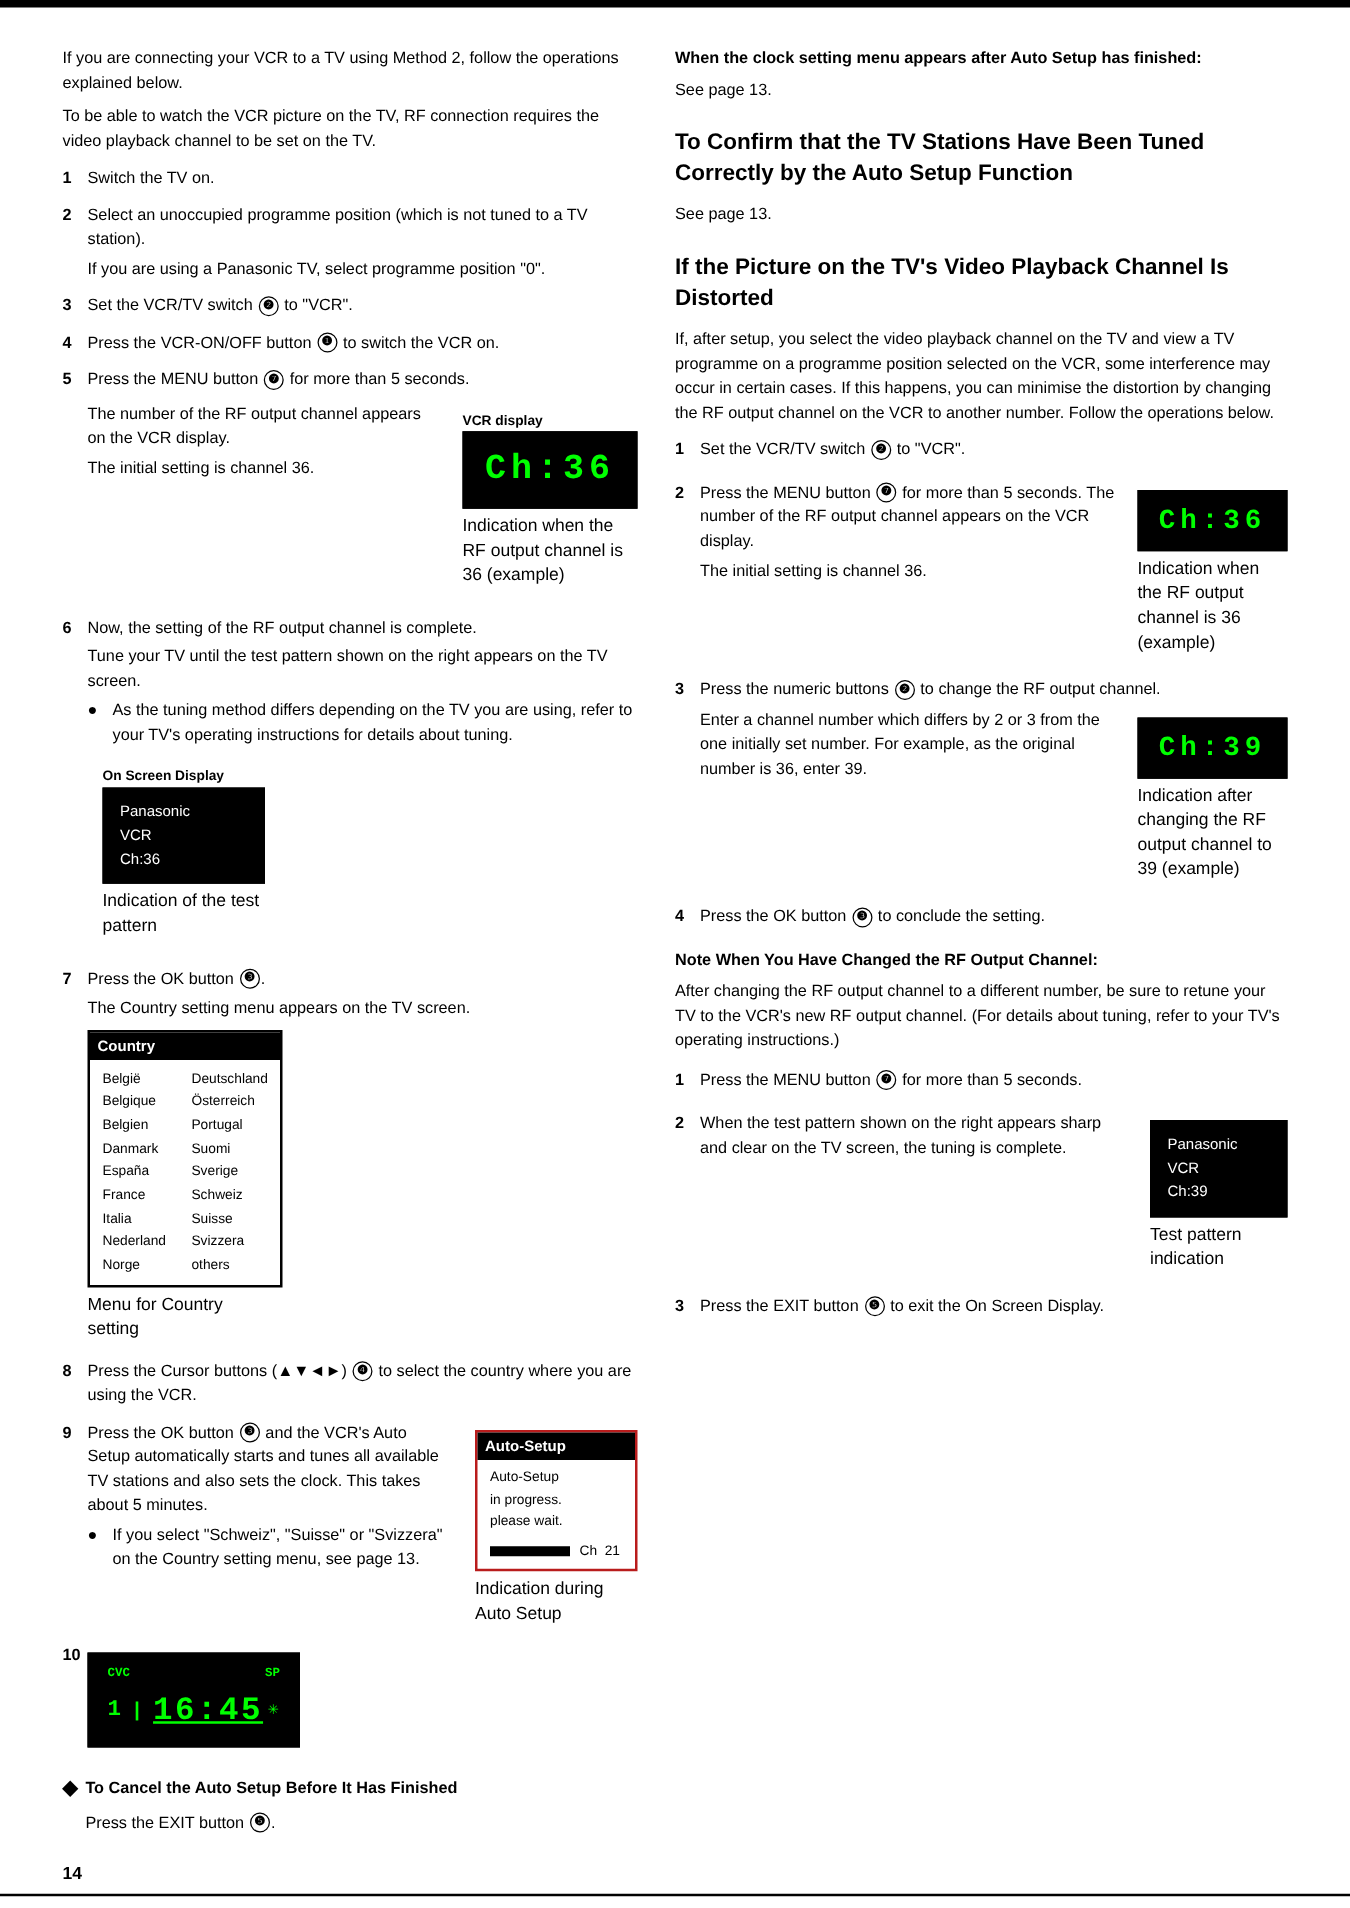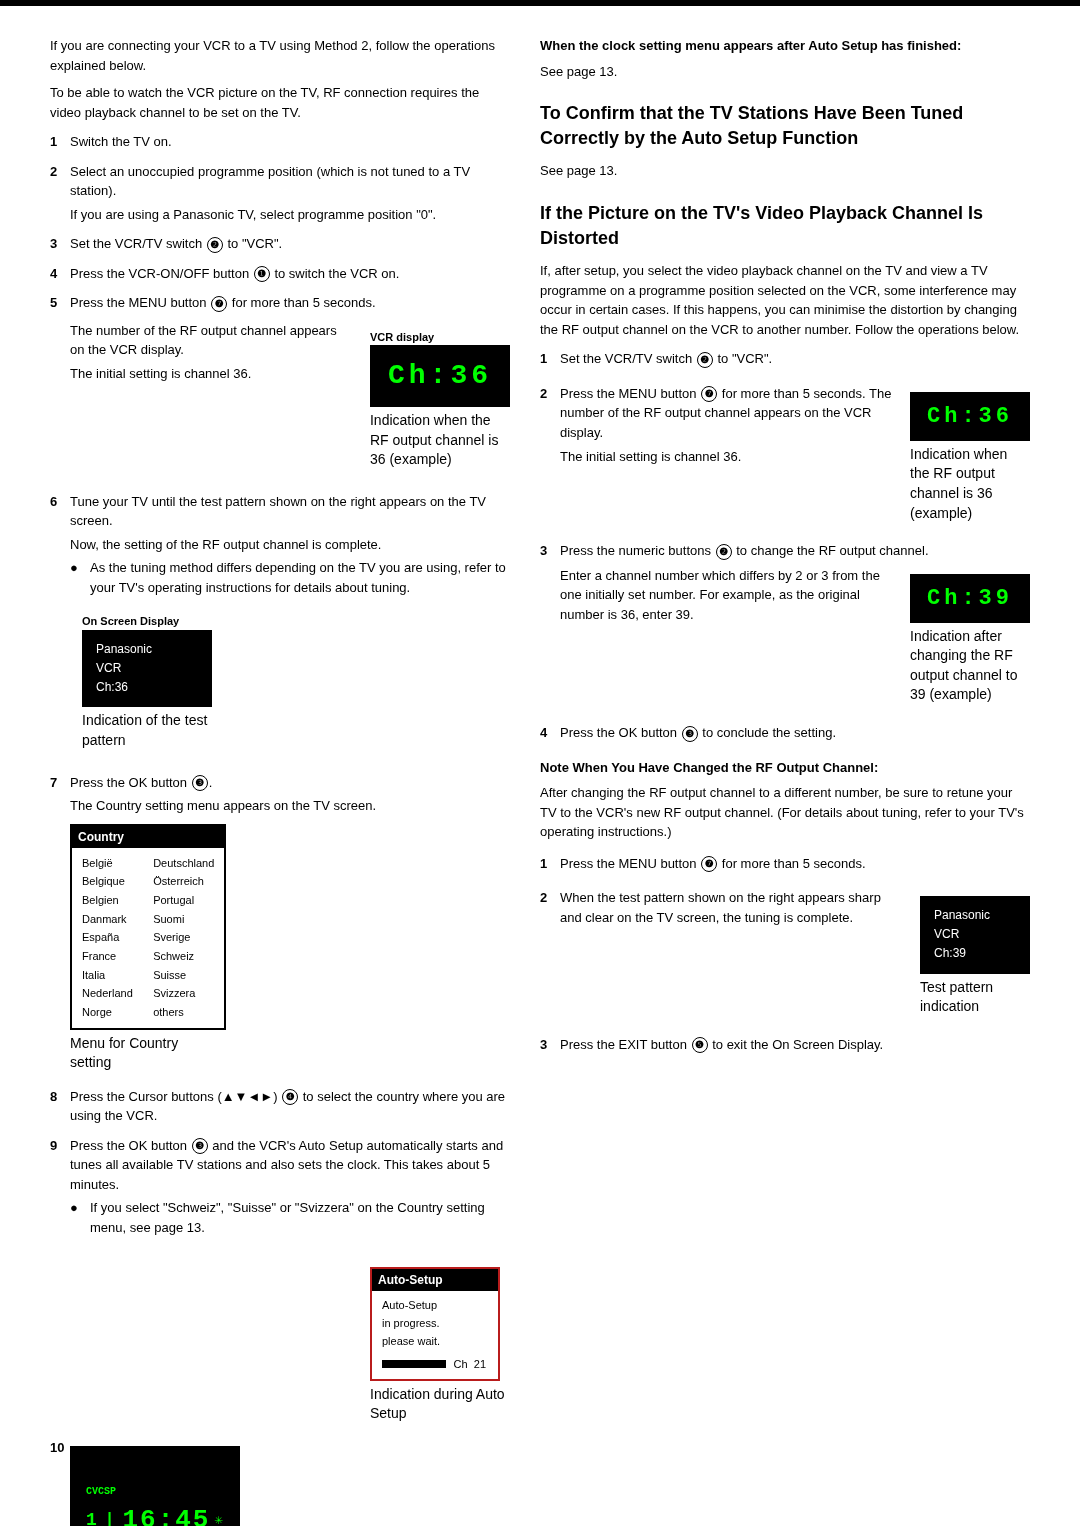--- a/index.html
+++ b/index.html
@@ -160,24 +160,24 @@
       font-family: 'Courier New', monospace;
       font-size: 24px;
       font-weight: bold;
       padding: 8px 14px;
       min-width: 170px;
       text-align: center;
       position: relative;
     }
     .vcr-time-box .indicators {
       display: flex;
+      justify-content: space-between;
       font-size: 10px;
       color: #0f0;
       margin-bottom: 2px;
-      margin-top: 28px;
     }
     .vcr-time-box .time-row {
       display: flex;
       align-items: center;
       gap: 4px;
     }
     .vcr-time-box .prog-num {
       font-size: 18px;
     }
     .vcr-time-box .asterisk { font-size: 14px; vertical-align: super; }
@@ -305,22 +305,22 @@
                 <div class="vcr-display-box">Ch:36</div>
                 <span class="display-caption">Indication when the RF output channel is 36 (example)</span>
               </div>
             </div>
           </div>
         </div>
 
         <div class="numbered-item">
           <span class="num">6</span>
           <div class="item-content">
+            <p>Now, the setting of the RF output channel is complete.</p>
             <p>Tune your TV until the test pattern shown on the right appears on the TV screen.</p>
-            <p>Now, the setting of the RF output channel is complete.</p>
             <div class="sub-item">
               <span class="bullet">●</span>
               <span>As the tuning method differs depending on the TV you are using, refer to your TV's operating instructions for details about tuning.</span>
             </div>
             <div class="inline-block" style="margin-top:8px;padding-left:12px;">
               <div class="display-group">
                 <span style="font-size:11px; font-weight:bold;">On Screen Display</span>
                 <div class="onscreen-display-box">
                   <div>Panasonic</div>
                   <div>VCR</div>
@@ -373,21 +373,21 @@
         <div class="numbered-item">
           <span class="num">8</span>
           <div class="item-content">
             <p>Press the Cursor buttons (▲▼◄►) <span class="circle-num">❹</span> to select the country where you are using the VCR.</p>
           </div>
         </div>
 
         <div class="numbered-item">
           <span class="num">9</span>
           <div class="item-content">
-            <div style="display:flex; gap:18px; align-items:flex-end;flex-direction:column;">
+            <div style="display:flex; gap:18px; align-items:flex-start;">
               <div>
                 <p>Press the OK button <span class="circle-num">❸</span> and the VCR's Auto Setup automatically starts and tunes all available TV stations and also sets the clock. This takes about 5 minutes.</p>
                 <div class="sub-item">
                   <span class="bullet">●</span>
                   <span>If you select "Schweiz", "Suisse" or "Svizzera" on the Country setting menu, see page 13.</span>
                 </div>
               </div>
               <div class="display-group">
                 <div class="autosetup-box">
                   <div class="as-header">Auto-Setup</div>
@@ -415,24 +415,20 @@
                     <span>CVC</span>
                     <span>SP</span>
                   </div>
                   <div class="time-row">
                     <span class="prog-num">1</span>
                     <span style="font-size:16px; padding:0 4px;">|</span>
                     <span style="font-size:26px; letter-spacing:2px;text-decoration:underline;">16:45</span>
                     <span class="asterisk">✳</span>
                   </div>
                 </div>
-                <div style="display:flex; gap:30px; margin-top:4px;">
-                  <span class="display-caption">Programme<br>position</span>
-                  <span class="display-caption">Indication when the<br>current time is 16:45</span>
-                </div>
               </div>
             </div>
           </div>
         </div>
 
       </div>
 
       <div class="cancel-section">
         <span class="cancel-bullet">◆</span>
         <div>

